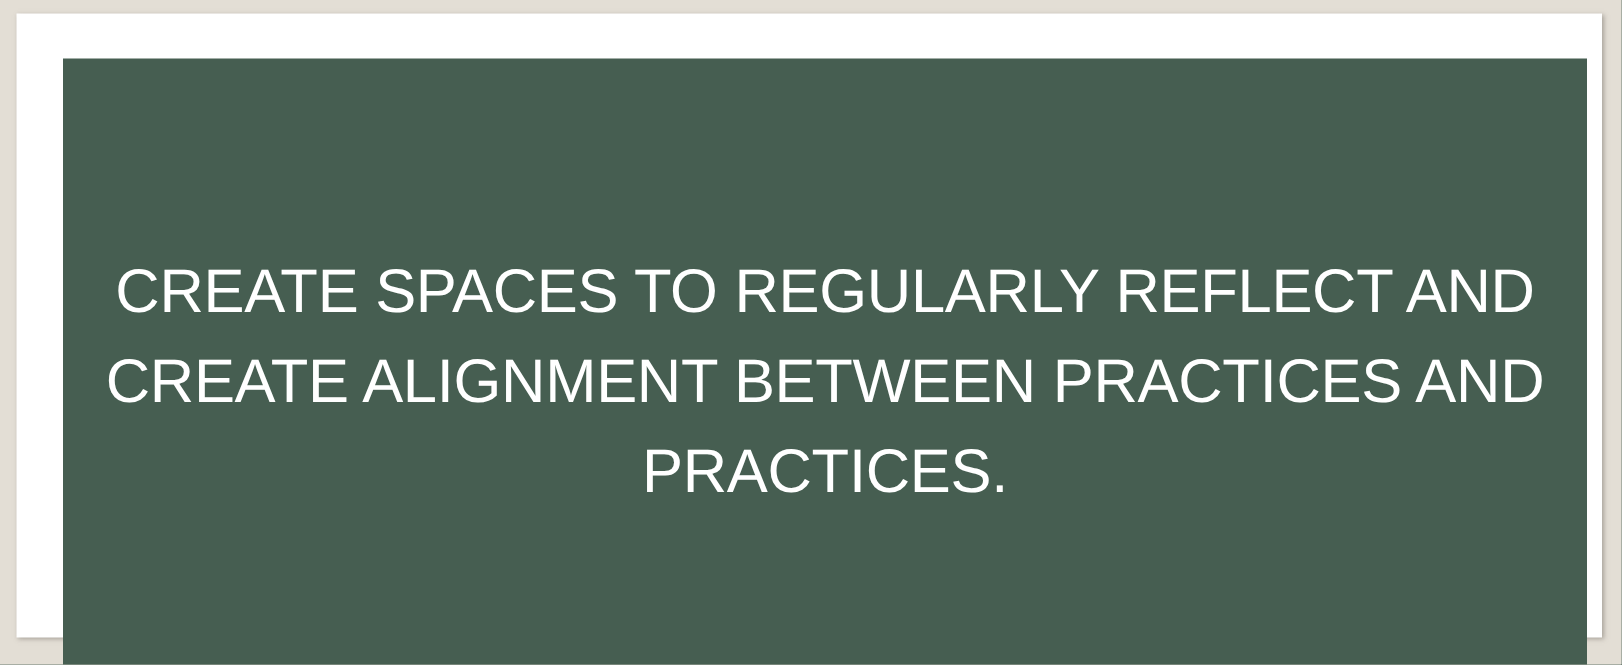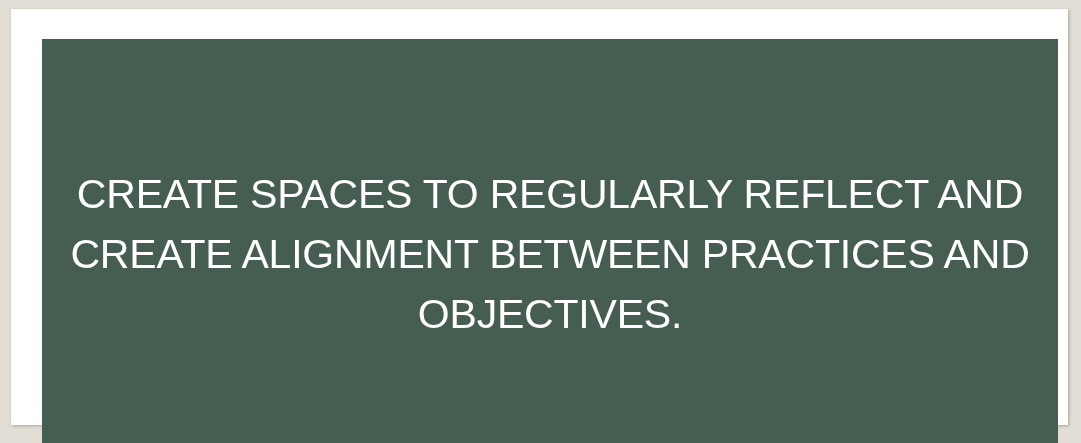--- a/index.html
+++ b/index.html
@@ -70,17 +70,17 @@
 </style>
 </head>
 <body>
 
 <div class="slide-canvas">
   <div class="slide-frame">
     <div class="slide-panel">
       <div class="headline-block">
         <span class="headline-line">CREATE SPACES TO REGULARLY REFLECT AND</span>
         <span class="headline-line">CREATE ALIGNMENT BETWEEN PRACTICES AND</span>
-        <span class="headline-line">OBJECTIVES.</span>
+        <span class="headline-line">PRACTICES.</span>
       </div>
     </div>
   </div>
 </div>
 
 </body></html>

